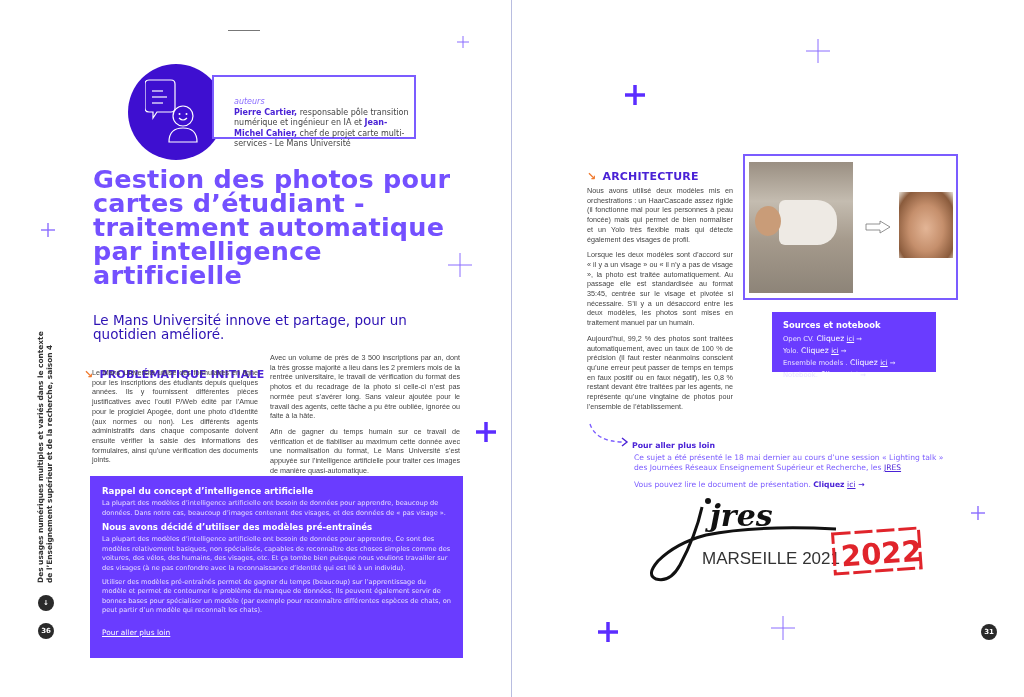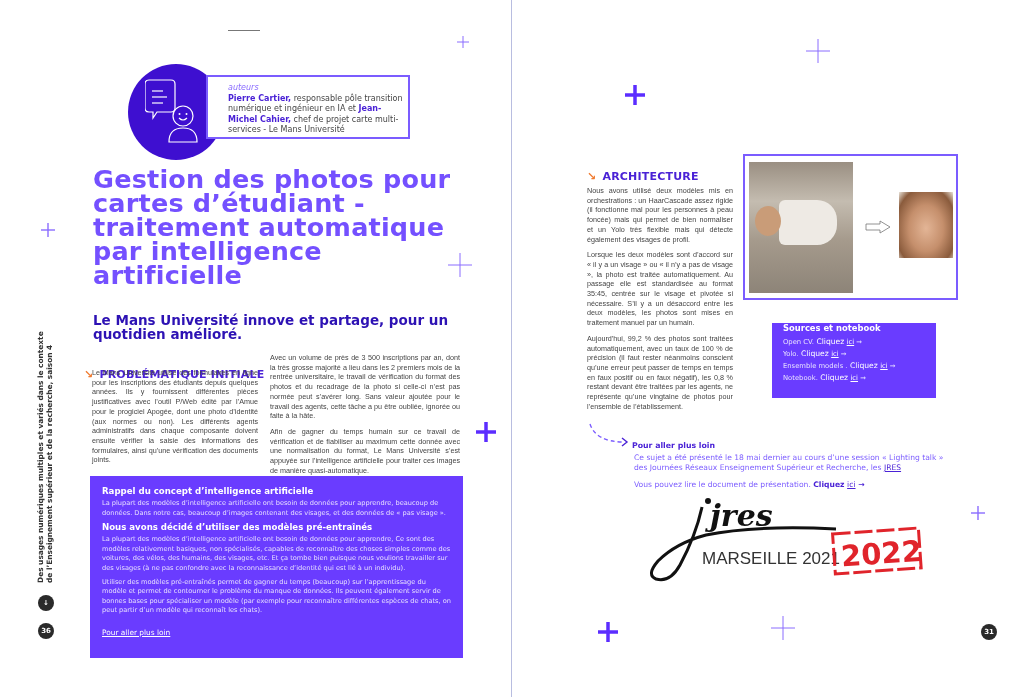--- a/index.html
+++ b/index.html
@@ -19,27 +19,27 @@
 
   
   .plus { position: absolute; color: #7b5cff; }
   .plus svg { display: block; }
 
   
   .circle1 { position: absolute; left: 44px; top: 64px; width: 96px; height: 96px; border-radius: 50%; background: #7b4dff; display: flex; align-items: center; justify-content: center; text-align: center; color: #fff; font-family: "DejaVu Sans", sans-serif; font-size: 12.5px; line-height: 15px; z-index: 2; }
   .circle2 { position: absolute; left: 128px; top: 64px; width: 96px; height: 96px; border-radius: 50%; background: #3e0fd0; z-index: 1; }
   .circle2 svg { position: absolute; left: 17px; top: 14px; }
 
-  .authors { position: absolute; left: 206px; top: 75px; width: 204px; height: 64px; border: 2px solid #7b5cff; background: #fff; padding: 6px 0 0 20px; font-size: 8px; line-height: 10.5px; color: #444; font-family: "DejaVu Sans", sans-serif; z-index: 3; }
+  .authors { position: absolute; left: 212px; top: 75px; width: 204px; height: 64px; border: 2px solid #7b5cff; background: #fff; padding: 20px 0 0 20px; font-size: 8px; line-height: 10.5px; color: #444; font-family: "DejaVu Sans", sans-serif; z-index: 3; }
   .authors .lbl { color: #8a6cff; font-style: italic; display: block; }
   .authors b { color: #4a22d6; }
 
   
   .title { position: absolute; left: 93px; top: 167px; width: 380px; font-family: "DejaVu Sans", sans-serif; font-weight: 900; font-size: 25.5px; line-height: 24px; color: #7450ff; letter-spacing: 0.2px; }
-  .subtitle { position: absolute; left: 93px; top: 313px; width: 360px; font-family: "DejaVu Sans", sans-serif; font-weight: bold; font-size: 13.5px; line-height: 14px; color: #2d12b4; }
+  .subtitle { position: absolute; left: 93px; top: 313px; width: 360px; font-family: "DejaVu Sans", sans-serif; font-weight: normal; font-size: 13.5px; line-height: 14px; color: #2d12b4; }
 
   .sec-h { position: absolute; font-family: "DejaVu Sans", sans-serif; font-weight: bold; font-size: 11px; color: #4a22d6; letter-spacing: 0.2px; }
   .sec-h .arr { color: #f07a2e; margin-right: 6px; }
 
   .body-txt { position: absolute; font-family: "Liberation Sans", sans-serif; font-size: 7.2px; line-height: 9.7px; color: #444; text-align: justify; }
   .body-txt p { margin-bottom: 6px; }
 
   
   .pbox { position: absolute; left: 90px; top: 476px; width: 373px; height: 182px; background: #6a3cff; color: #fff; padding: 10px 12px; font-family: "DejaVu Sans", sans-serif; }
   .pbox h3 { font-size: 8.6px; font-weight: bold; margin-bottom: 3px; color: #fff; }
@@ -52,21 +52,21 @@
   .pgdot { position: absolute; width: 16px; height: 16px; border-radius: 50%; background: #2a2a2a; color: #fff; font-family: "DejaVu Sans", sans-serif; font-weight: bold; font-size: 7px; display: flex; align-items: center; justify-content: center; }
 
   
   .img-frame { position: absolute; left: 743px; top: 154px; width: 215px; height: 146px; border: 2px solid #7b5cff; background: #fff; }
   .photo-full { position: absolute; left: 4px; top: 6px; width: 104px; height: 131px; background: linear-gradient(180deg, #9a8f82 0%, #c4bcb0 30%, #a59a8c 60%, #8d8478 100%); overflow: hidden; }
   .photo-full .dress { position: absolute; left: 30px; top: 38px; width: 58px; height: 45px; background: #eeeae4; border-radius: 6px 20px 20px 6px; }
   .photo-full .head { position: absolute; left: 6px; top: 44px; width: 26px; height: 30px; background: #c99c78; border-radius: 50%; }
   .arrow-box { position: absolute; left: 120px; top: 64px; }
   .photo-face { position: absolute; left: 154px; top: 36px; width: 54px; height: 66px; background: radial-gradient(ellipse at 50% 55%, #e3b596 0%, #c58f6c 45%, #8a5b3c 80%, #e8e2d8 100%); }
 
-  .sources { position: absolute; left: 772px; top: 323px; width: 164px; height: 75px; background: #6a3cff; padding: 0 11px; color: #fff; font-family: "DejaVu Sans", sans-serif; }
+  .sources { position: absolute; left: 772px; top: 312px; width: 164px; height: 60px; background: #6a3cff; padding: 8px 11px; color: #fff; font-family: "DejaVu Sans", sans-serif; }
   .sources h4 { font-size: 8.4px; font-weight: bold; margin-bottom: 3px; }
   .sources .row { font-size: 6.8px; line-height: 11px; color: #e9e2ff; }
   .sources .row .c { font-size: 7.6px; color: #fff; }
   .sources .row u { color: #fff; }
 
   .further { position: absolute; left: 634px; top: 441px; width: 320px; font-family: "DejaVu Sans", sans-serif; font-size: 7.6px; line-height: 10px; color: #7b5cff; }
   .further .ttl { font-weight: bold; color: #4a22d6; font-size: 7.8px; display: block; margin-bottom: 2px; margin-left: -2px; }
   .further p { margin-bottom: 7px; }
   .further b { color: #4a22d6; }
   .further u { color: #4a22d6; }

